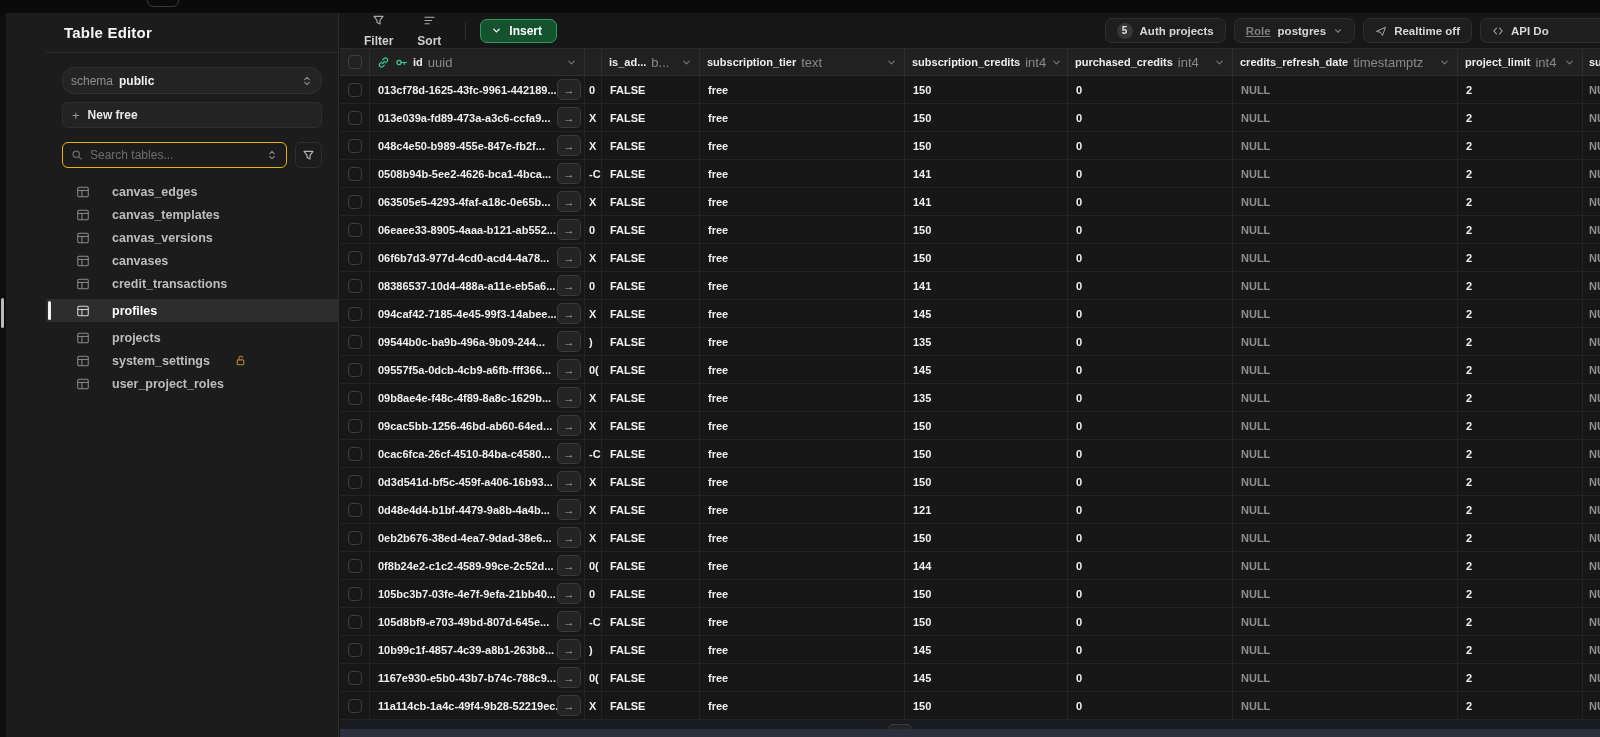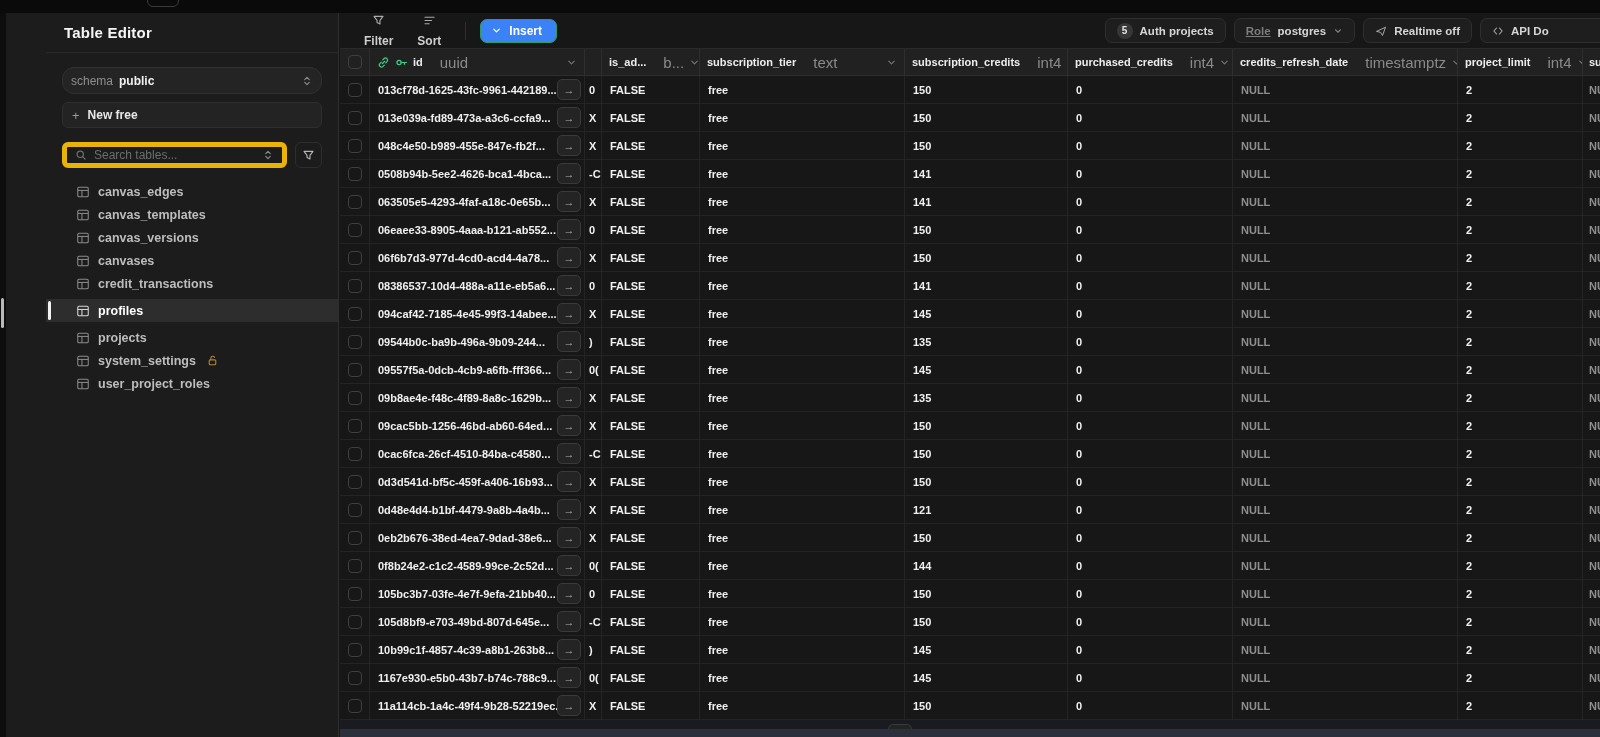--- a/index.html
+++ b/index.html
@@ -22,54 +22,54 @@
   .sb-body { padding:14px 16px 0 16px; }
   .schema-select { height:27px; border:1px solid #303030; background:#242424; border-radius:12px;
     display:flex; align-items:center; padding:0 8px; gap:6px; font-size:12px; }
   .schema-select .lab { color:#8f8f8f; }
   .schema-select .val { color:#f0f0f0; font-weight:700; }
   .schema-select .spacer { flex:1; }
   .new-table-btn { margin-top:8px; height:26px; border:1px solid #2e2e2e; background:#232323; border-radius:6px;
     display:flex; align-items:center; padding:0 9px; gap:8px; font-size:12px; color:#e8e8e8; font-weight:700; cursor:pointer; }
   .plus { color:#9a9a9a; font-size:13px; font-weight:400; }
   .search-row { margin-top:14px; display:flex; gap:8px; }
-  .search-box { flex:1; height:26px; border:5px solid #eab308; border-radius:6px; display:flex; align-items:center;
+  .search-box { flex:1; height:26px; border:1px solid #eab308; border-radius:6px; display:flex; align-items:center;
     padding:0 8px; gap:7px; background:#1c1c1c; }
   .search-box .ph { color:#6d6d6d; font-size:12px; flex:1; }
   .filter-mini { width:27px; height:26px; border:1px solid #2e2e2e; border-radius:6px; display:flex; align-items:center; justify-content:center; }
   .table-list { margin-top:12px; }
-  .tbl-item { position:relative; height:23px; display:flex; align-items:center; gap:8px; padding:0 0 0 14px;
+  .tbl-item { position:relative; height:23px; display:flex; align-items:center; gap:22px; padding:0 0 0 14px;
     font-size:12.5px; font-weight:600; color:#bdbdbd; cursor:pointer; }
   .tbl-item.selected { background:#2d2d2d; margin:4px -16px; padding-left:30px; color:#ffffff; font-weight:700; }
   .tbl-item.selected .selbar { position:absolute; left:2px; top:2px; bottom:2px; width:3px; background:#f2f2f2; border-radius:2px; }
 
   
   .main { position:absolute; left:340px; top:13px; right:0; bottom:0; background:#171717; overflow:hidden; }
   .toolbar { height:35px; display:flex; align-items:center; padding:0 0 0 14px; gap:4px; }
   .tb-ghost { display:flex; align-items:center; gap:7px; color:#cfcfcf; font-size:12px; font-weight:600;
     padding:5px 10px; border-radius:6px; cursor:pointer;flex-direction:column; }
   .tb-divider { width:1px; height:18px; background:#2e2e2e; margin:0 10px; }
-  .insert-btn { display:flex; align-items:center; gap:7px; background:#3b82f6; border:1px solid #2f9c66;
+  .insert-btn { display:flex; align-items:center; gap:7px; background:#14532d; border:1px solid #2f9c66;
     color:#ffffff; font-size:12px; font-weight:700; padding:4px 14px 4px 10px; border-radius:7px; cursor:pointer; }
   .tb-right { margin-left:auto; display:flex; align-items:center; gap:8px; }
   .pill { display:flex; align-items:center; gap:7px; border:1px solid #2e2e2e; background:#1e1e1e; color:#d6d6d6;
     font-size:11.5px; font-weight:700; height:25px; padding:0 11px; border-radius:7px; white-space:nowrap; cursor:pointer; }
   .pill .dim { color:#7d7d7d; font-weight:600;text-decoration:underline; }
   .badge { width:16px; height:16px; border-radius:50%; background:#373737; color:#e3e3e3; font-size:10px; font-weight:700;
     display:flex; align-items:center; justify-content:center; }
   .pill.api { min-width:120px; border-top-right-radius:0; border-bottom-right-radius:0; border-right:none; }
 
   
   .grid { position:absolute; left:0; top:35px; right:0; bottom:0; border-top:1px solid #2a2a2a; }
   .gridrow { display:grid; grid-template-columns:30px 215px 17px 98px 205px 163px 165px 225px 125px minmax(0,1fr); }
   .ghead { height:27px; background:#212121; border-bottom:1px solid #2e2e2e; }
   .ghead .hcell { display:flex; align-items:center; gap:5px; padding:0 7px; border-right:1px solid #2e2e2e;
     overflow:hidden; white-space:nowrap; }
   .hname { color:#ededed; font-size:11px; font-weight:700; }
-  .htype { color:#8a8a8a; font-size:15px;margin-left:12px; }
+  .htype { color:#8a8a8a; font-size:13px; }
   .hchev { margin-left:auto; flex:0 0 auto; }
   .row { height:28px; border-bottom:1px solid #242424; background:#171717; }
   .cell { display:flex; align-items:center; padding:0 8px; border-right:1px solid #242424; overflow:hidden;
     white-space:nowrap; font-size:11px; font-weight:700; color:#f0f0f0; position:relative; }
   .cell.c-check { justify-content:center; padding:0; }
   .cb { width:14px; height:14px; border:1.5px solid #3f3f3f; border-radius:4px; display:block; }
   .expand-btn { position:absolute; right:3px; top:3px; width:24px; height:21px; border:1px solid #3a3a3a; background:#242424;
     border-radius:5px; color:#b0b0b0; font-size:11px; display:flex; align-items:center; justify-content:center; cursor:pointer; }
   .cell.c-frag { padding:0 2px 0 4px; }
   .cell.null-val { color:#8f8f8f; }

